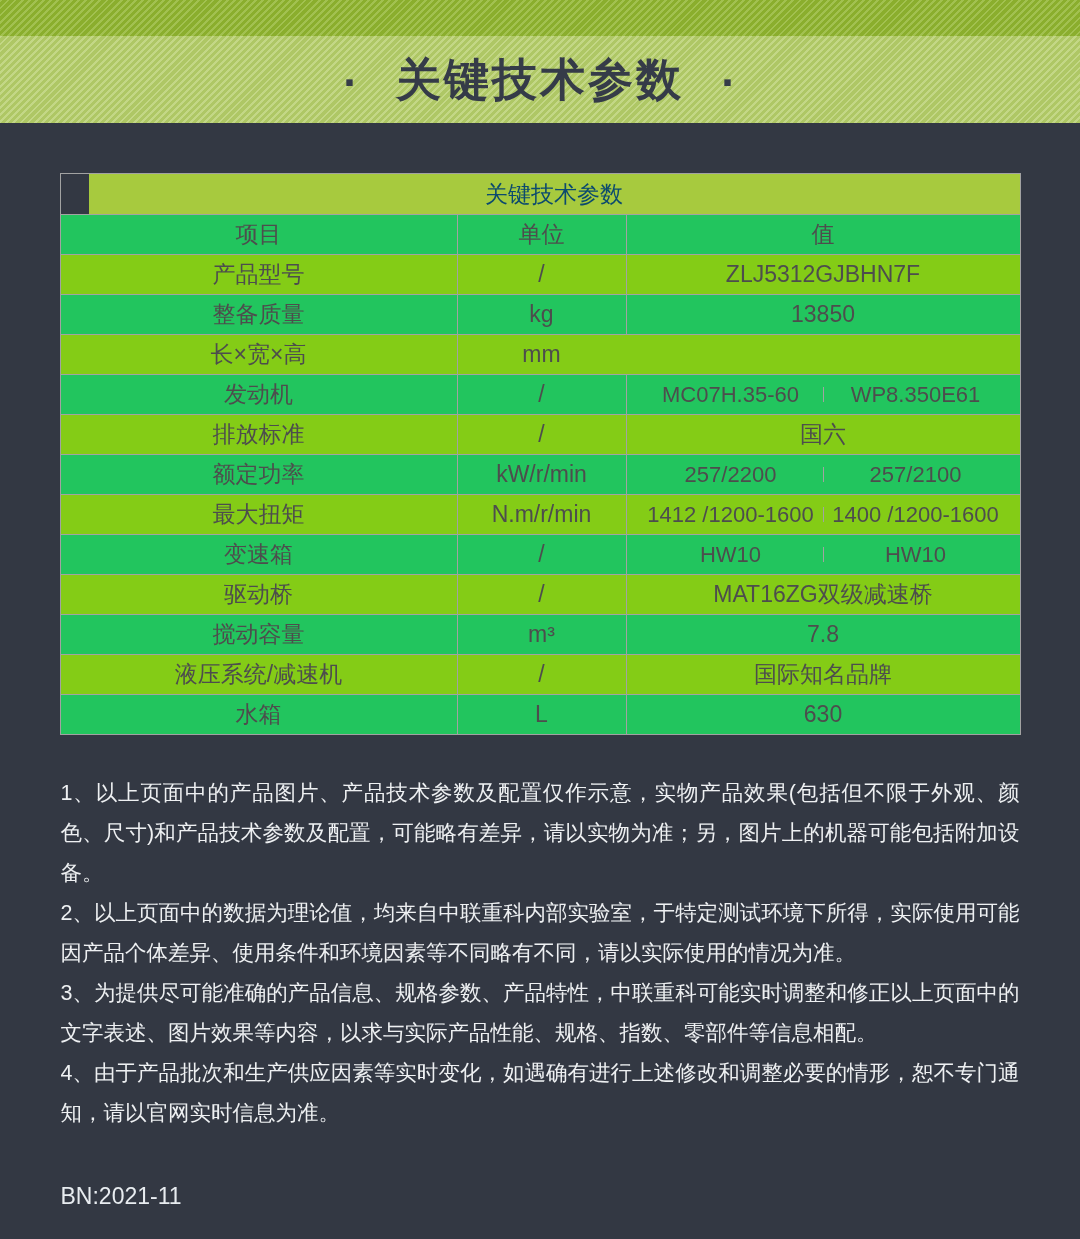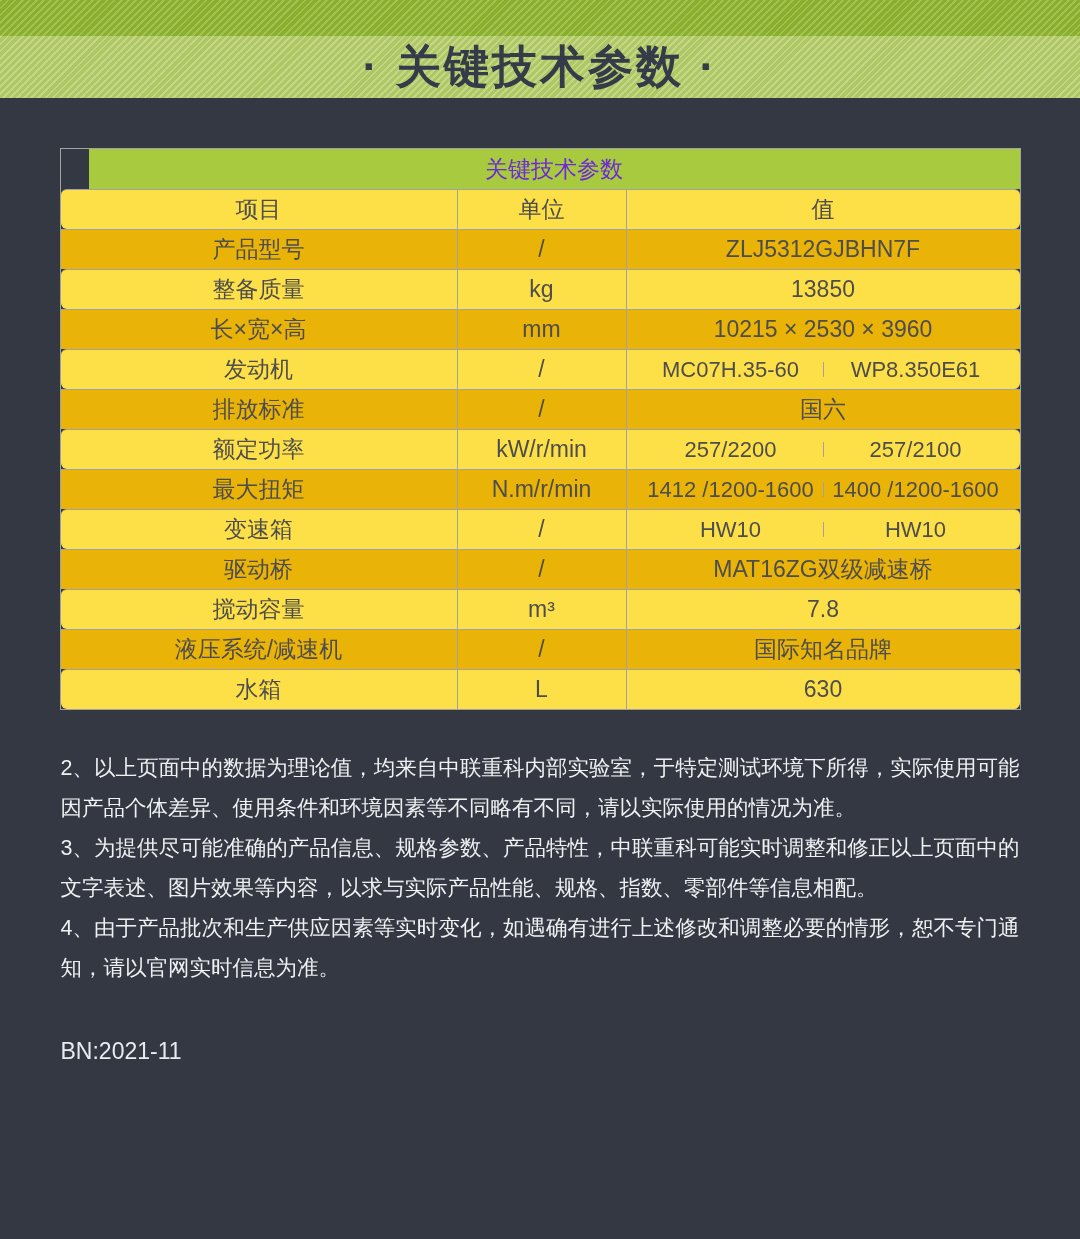--- a/index.html
+++ b/index.html
@@ -13,56 +13,56 @@
 
   
   .banner-top {
     height:36px;
     background-color:#90b52f;
     background-image:repeating-linear-gradient(135deg,
       rgba(255,255,255,0.16) 0px, rgba(255,255,255,0.16) 2px,
       rgba(0,0,0,0.04) 2px, rgba(0,0,0,0.04) 5px);
   }
   .banner-main {
-    height:62px;
+    height:87px;
     background-color:#b4cd68;
     background-image:repeating-linear-gradient(135deg,
       rgba(255,255,255,0.20) 0px, rgba(255,255,255,0.20) 2px,
       rgba(0,0,0,0.03) 2px, rgba(0,0,0,0.03) 5px);
-    display:flex; align-items:center; justify-content:center;
+    display:flex; align-items:center; justify-content:center;font-family:Liberation Mono, monospace;
   }
   .banner-title {
     margin:0;
     font-size:45px; font-weight:bold;
     letter-spacing:3px;
     color:#353b48;
   }
 
   
   .spec-table {
     width:959px;
     margin:50px auto 0;
     border:1px solid #a2a2a2;
     box-sizing:content-box;
   }
   .t-head {
     height:40px; line-height:40px;
     background:#a7ca3e;
-    color:#6d28d9;
+    color:#0c4a6e;
     text-align:center;
     font-size:23px;
     margin-left:28px;
   }
   .tr {
     display:flex;
     height:39px;
     border-top:1px solid #a2a2a2;
-    background:#eab308;
-  }
-  .tr.g { background:#fde047;border-radius:6px; }
+    background:#84cc16;
+  }
+  .tr.g { background:#22c55e; }
   .td {
     display:flex; align-items:center; justify-content:center;
     font-size:23px;
     color:#4d4d4d;
     box-sizing:border-box;
   }
   .c1 { width:396px; }
   .c2 { width:169px; border-left:1px solid #a2a2a2; }
   .c3 { flex:1; border-left:1px solid #a2a2a2; }
   .c3.split { padding:12px; }
@@ -122,21 +122,20 @@
 
     <div class="tr g">
       <div class="td c1">整备质量</div>
       <div class="td c2">kg</div>
       <div class="td c3">13850</div>
     </div>
 
     <div class="tr">
       <div class="td c1">长×宽×高</div>
       <div class="td c2">mm</div>
-      <div class="td c3">10215 × 2530 × 3960</div>
     </div>
 
     <div class="tr g">
       <div class="td c1">发动机</div>
       <div class="td c2">/</div>
       <div class="td c3 split">
         <div class="half">MC07H.35-60</div>
         <div class="half">WP8.350E61</div>
       </div>
     </div>
@@ -193,20 +192,21 @@
     </div>
 
     <div class="tr g">
       <div class="td c1">水箱</div>
       <div class="td c2">L</div>
       <div class="td c3">630</div>
     </div>
   </section>
 
   <section class="notes">
+    <p>1、以上页面中的产品图片、产品技术参数及配置仅作示意，实物产品效果(包括但不限于外观、颜色、尺寸)和产品技术参数及配置，可能略有差异，请以实物为准；另，图片上的机器可能包括附加设备。</p>
     <p>2、以上页面中的数据为理论值，均来自中联重科内部实验室，于特定测试环境下所得，实际使用可能因产品个体差异、使用条件和环境因素等不同略有不同，请以实际使用的情况为准。</p>
     <p>3、为提供尽可能准确的产品信息、规格参数、产品特性，中联重科可能实时调整和修正以上页面中的文字表述、图片效果等内容，以求与实际产品性能、规格、指数、零部件等信息相配。</p>
     <p>4、由于产品批次和生产供应因素等实时变化，如遇确有进行上述修改和调整必要的情形，恕不专门通知，请以官网实时信息为准。</p>
   </section>
 
   <div class="bn">BN:2021-11</div>
 
 </div>
 
 </body></html>

